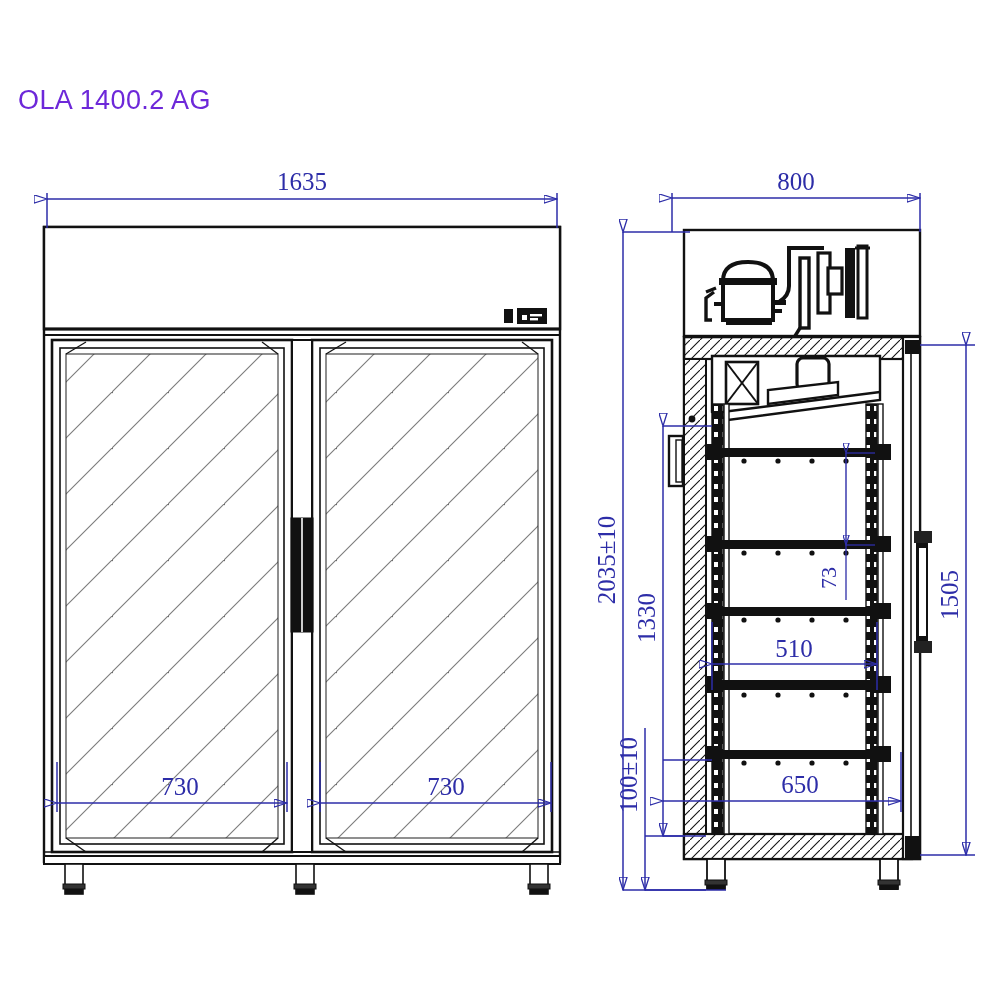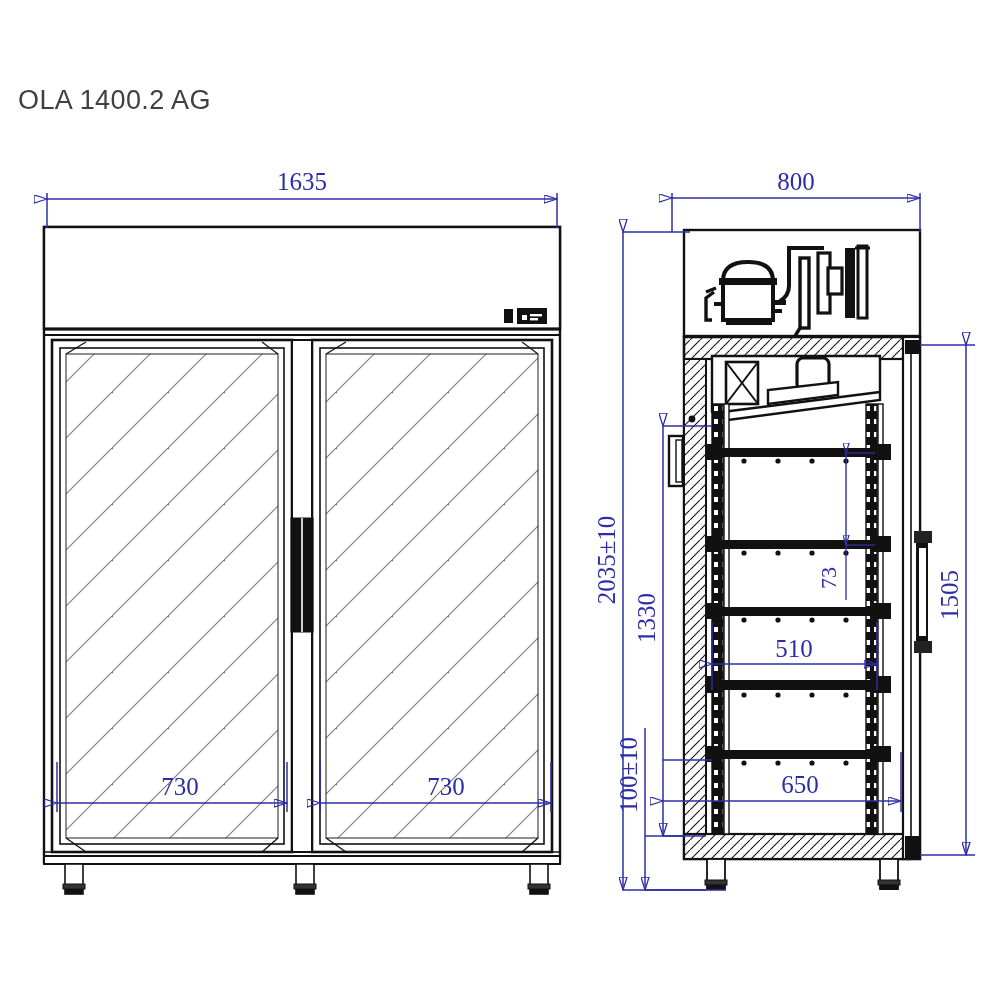--- a/index.html
+++ b/index.html
@@ -20,21 +20,21 @@
     left: 0; top: 0;
     width: 1000px;
     height: 1000px;
   }
 
   .title {
     position: absolute;
     left: 18px;
     top: 85px;
     font-size: 27px;
-    color: #404040;
+    color: #6d28d9;
     font-family: "Liberation Sans", sans-serif;
     letter-spacing: 0.4px;
     white-space: nowrap;
   }
 
   svg { display: block; }
   .dim-text {
     fill: #2d2da8;
     font-family: "Liberation Serif", serif;
     font-size: 25px;

